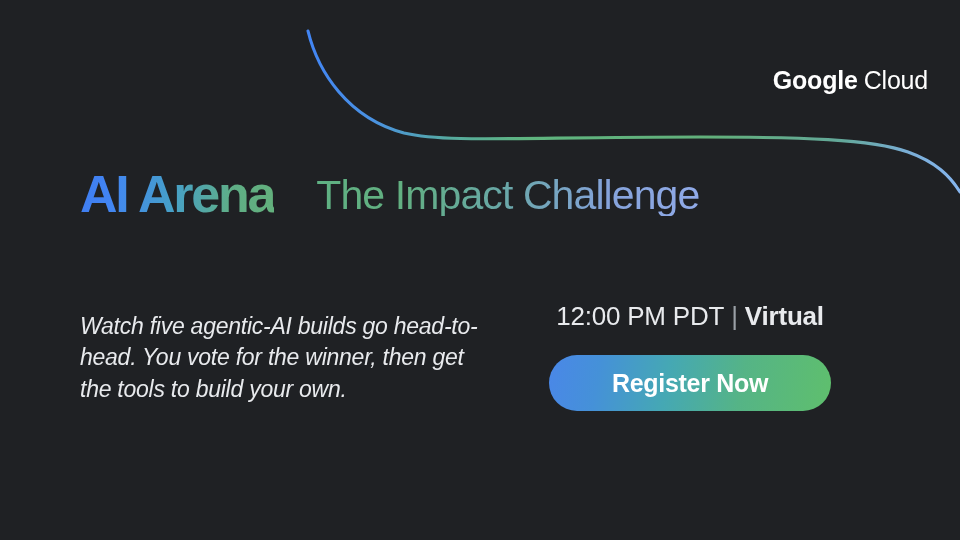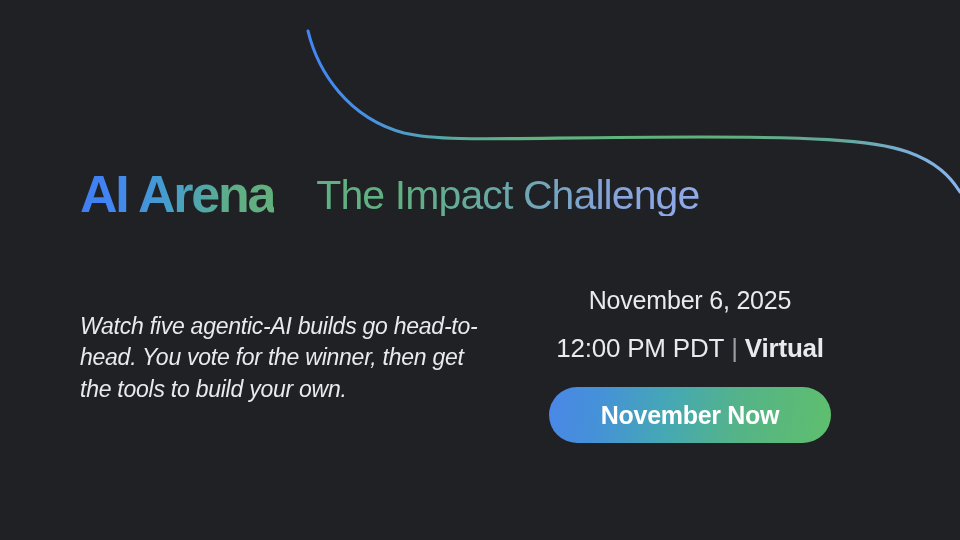--- a/index.html
+++ b/index.html
@@ -159,31 +159,33 @@
         <stop offset="1.00" stop-color="#86b6f0"></stop>
       </linearGradient>
     </defs>
     <path d="M 308 31
              C 318 72, 348 118, 404 133
              C 446 143, 520 137, 700 137
              C 800 137, 872 139, 908 152
              C 936 162, 950 176, 960 192" fill="none" stroke="url(#swooshGrad)" stroke-width="3.1" stroke-linecap="round"></path>
   </svg>
 
+  <div class="logo">
+    <span class="g-word">Google</span><span class="c-word">Cloud</span>
+  </div>
 
   <div class="headline-row">
     <span class="title-main">AI Arena</span>
     <span class="title-sub">The Impact Challenge</span>
   </div>
 
   <p class="body-copy">Watch five agentic-AI builds go head-to-head. You vote for the winner, then get the tools to build your own.</p>
 
   <div class="event-block">
-    <div class="event-date">November 6, 2025</div>
     <div class="event-meta">
       <span>12:00 PM PDT</span><span class="sep">|</span><span class="mode">Virtual</span>
     </div>
     <div class="cta-wrap">
-      <button class="cta-button">November Now</button>
+      <button class="cta-button">Register Now</button>
     </div>
   </div>
 
 </div>
 
 </body></html>

